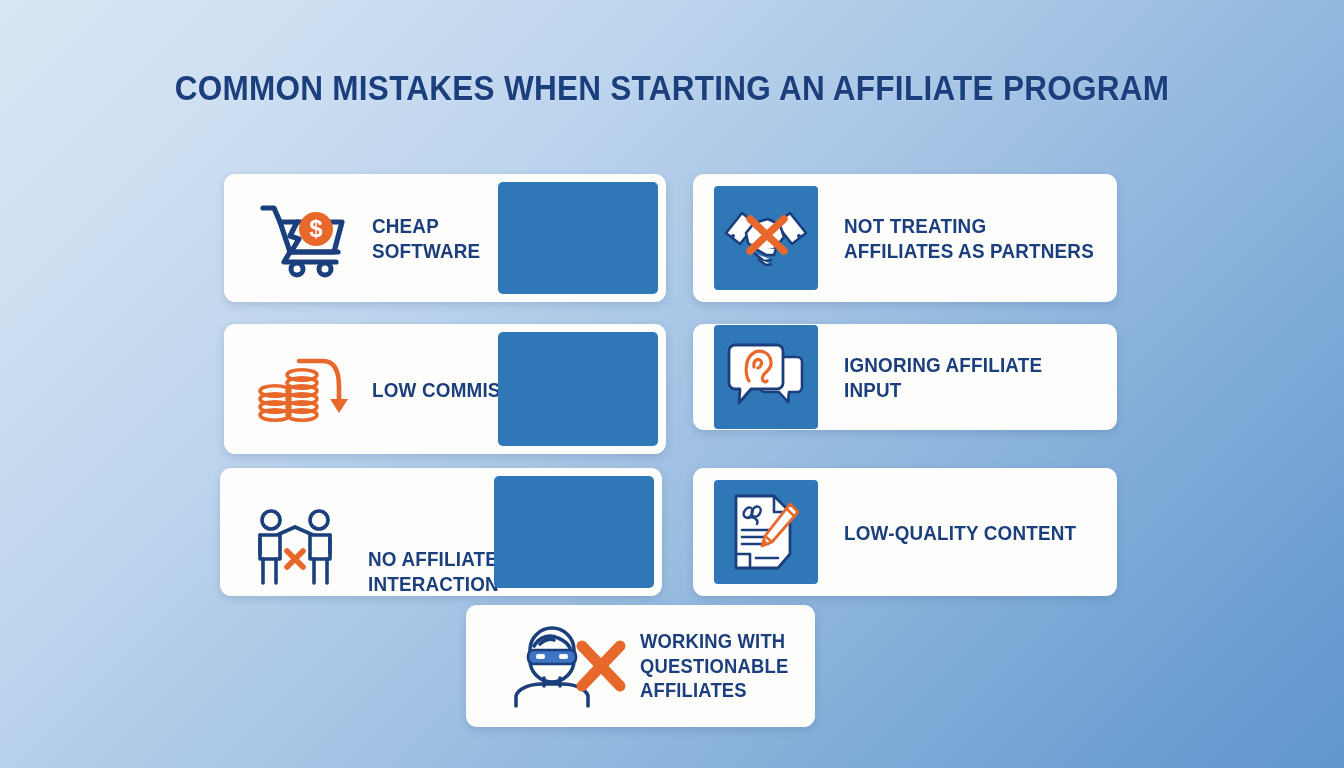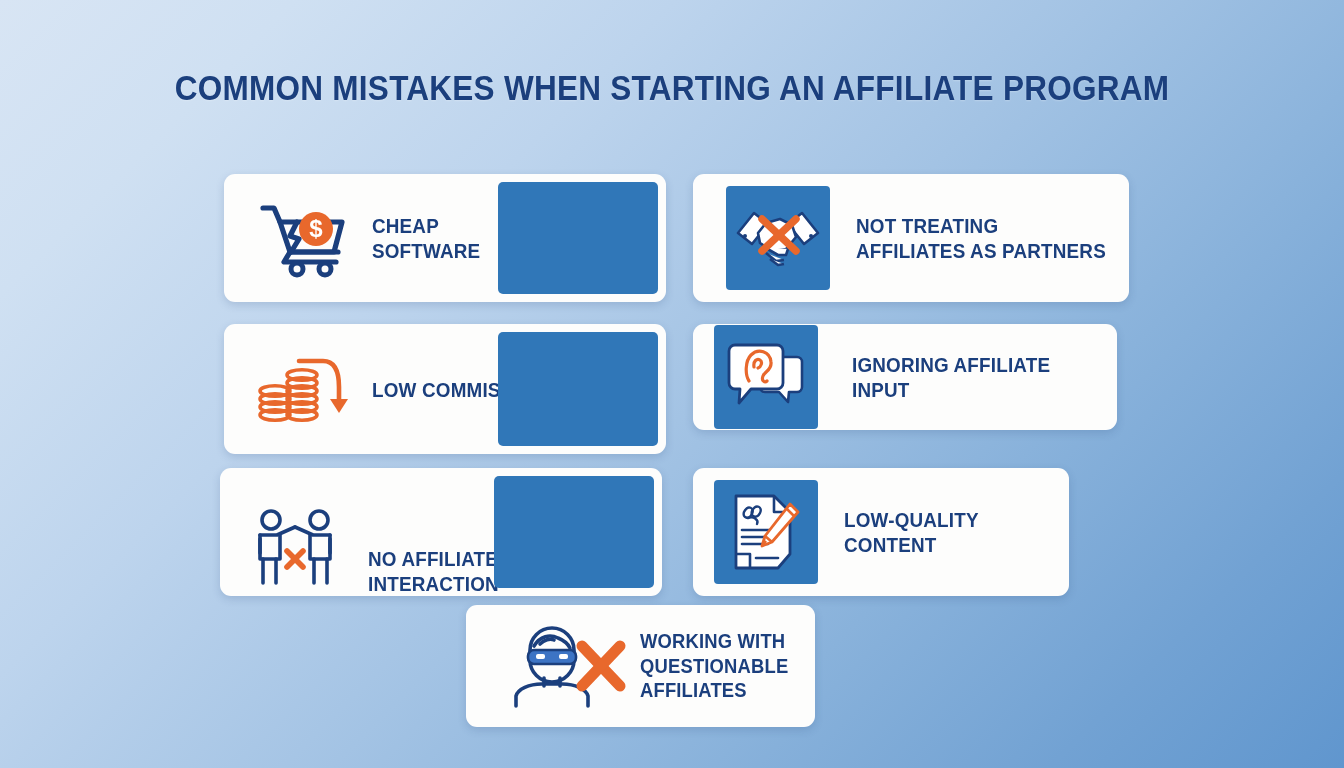--- a/index.html
+++ b/index.html
@@ -107,23 +107,23 @@
     border-radius: 5px;
   }
 
   .label.left-pad { margin-left: 16px; }
   .label.tile-pad { margin-left: 26px; }
 
   
   #card-cheap-software      { left: 224px; top: 174px; width: 442px; height: 128px; }
   #card-low-commissions     { left: 224px; top: 324px; width: 442px; height: 130px; }
   #card-no-interaction      { left: 220px; top: 468px; width: 442px; height: 128px; align-items: flex-end; }
-  #card-not-partners        { left: 693px; top: 174px; width: 424px; height: 128px; padding-left: 12px; }
-  #card-ignoring-input      { left: 693px; top: 324px; width: 424px; height: 106px; gap: 8px; }
-  #card-low-quality         { left: 693px; top: 468px; width: 376px; height: 128px; }
+  #card-not-partners        { left: 693px; top: 174px; width: 424px; height: 128px; }
+  #card-ignoring-input      { left: 693px; top: 324px; width: 424px; height: 106px; }
+  #card-low-quality         { left: 693px; top: 468px; width: 424px; height: 128px; }
   #card-questionable        { left: 466px; top: 605px; width: 349px; height: 122px; }
 
   #card-questionable .label { font-size: 20px; }
 
   svg { display: block; overflow: visible; }
 </style>
 </head>
 <body>
 
 <div id="infographic">

